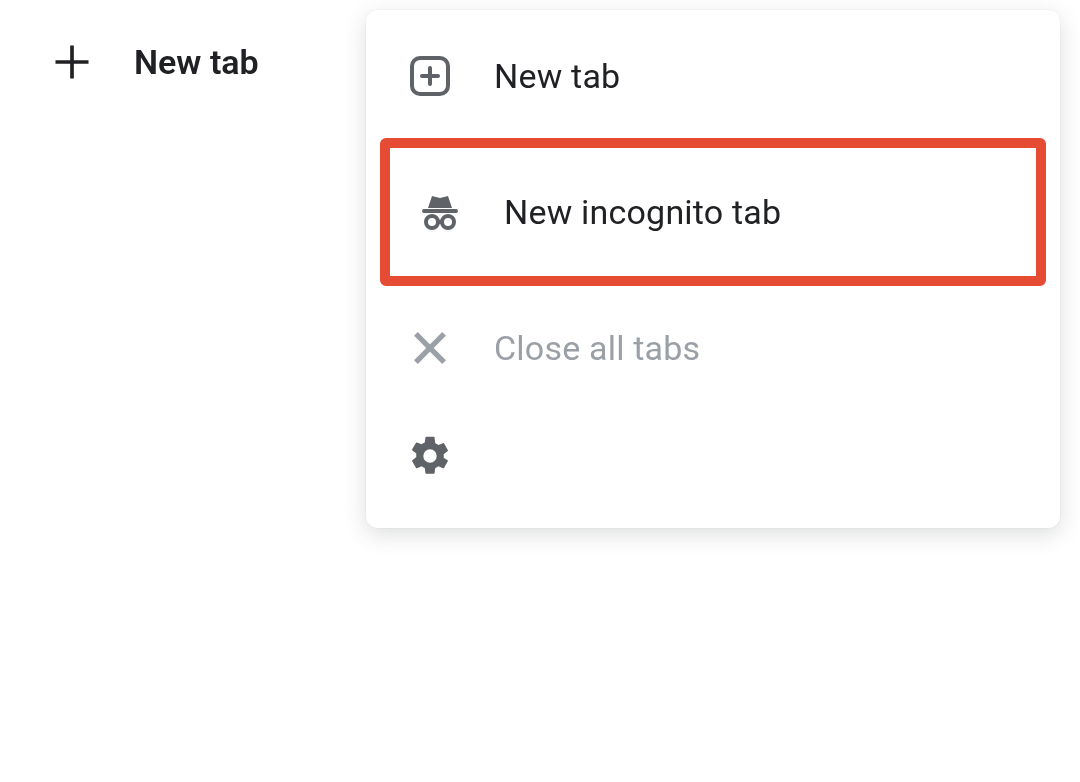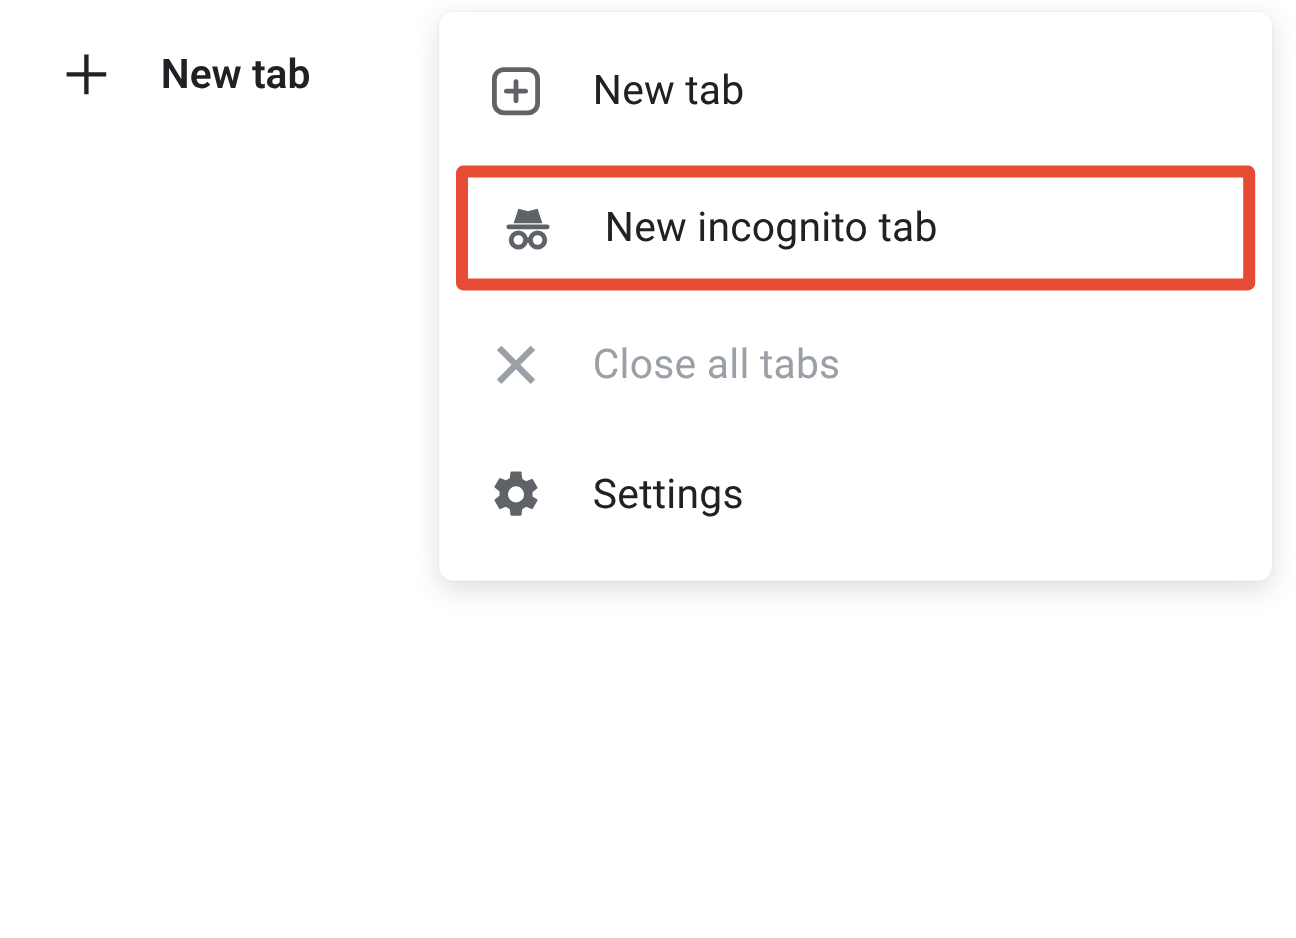--- a/index.html
+++ b/index.html
@@ -46,21 +46,21 @@
       display: flex;
       align-items: center;
       padding: 30px 40px;
       gap: 40px;
       cursor: pointer;
     }
     .menu-item.highlight {
       border: 10px solid #E64B34;
       border-radius: 6px;
       margin: 8px 14px;
-      padding: 18px 26px;
+      padding: 40px 26px;
     }
     .menu-icon {
       width: 48px;
       height: 48px;
       display: flex;
       align-items: center;
       justify-content: center;
       flex-shrink: 0;
     }
     .menu-label {
@@ -122,16 +122,15 @@
     <span class="menu-label">Close all tabs</span>
   </div>
 
 
   <div class="menu-item">
     <span class="menu-icon">
       <svg viewBox="0 0 24 24" width="46" height="46" fill="#5F6368">
         <path d="M19.14,12.94a7.14,7.14,0,0,0,.05-.94,7.14,7.14,0,0,0-.05-.94l2.03-1.58a.5.5,0,0,0,.12-.64l-1.92-3.32a.5.5,0,0,0-.61-.22l-2.39.96a7.03,7.03,0,0,0-1.62-.94l-.36-2.54A.5.5,0,0,0,13.9,2h-3.8a.5.5,0,0,0-.49.42L9.25,4.96a7.03,7.03,0,0,0-1.62.94l-2.39-.96a.5.5,0,0,0-.61.22L2.71,8.48a.5.5,0,0,0,.12.64L4.86,10.7a7.14,7.14,0,0,0-.05.94,7.14,7.14,0,0,0,.05.94L2.83,14.16a.5.5,0,0,0-.12.64l1.92,3.32a.5.5,0,0,0,.61.22l2.39-.96a7.03,7.03,0,0,0,1.62.94l.36,2.54a.5.5,0,0,0,.49.42h3.8a.5.5,0,0,0,.49-.42l.36-2.54a7.03,7.03,0,0,0,1.62-.94l2.39.96a.5.5,0,0,0,.61-.22l1.92-3.32a.5.5,0,0,0-.12-.64ZM12,15.5A3.5,3.5,0,1,1,15.5,12,3.5,3.5,0,0,1,12,15.5Z"></path>
       </svg>
     </span>
-    <span class="menu-label">Settings</span>
   </div>
 
 </div>
 
 </body></html>

